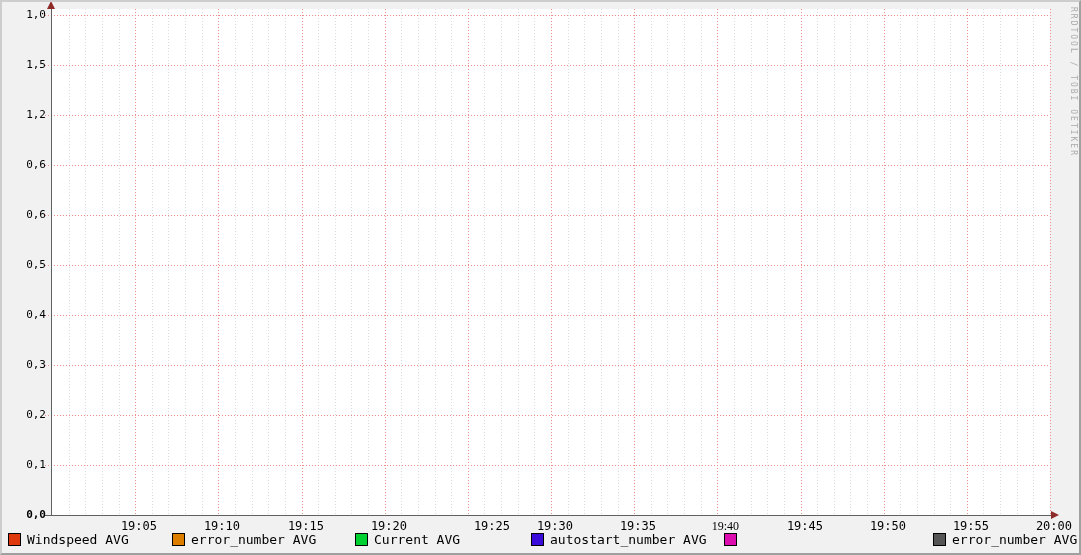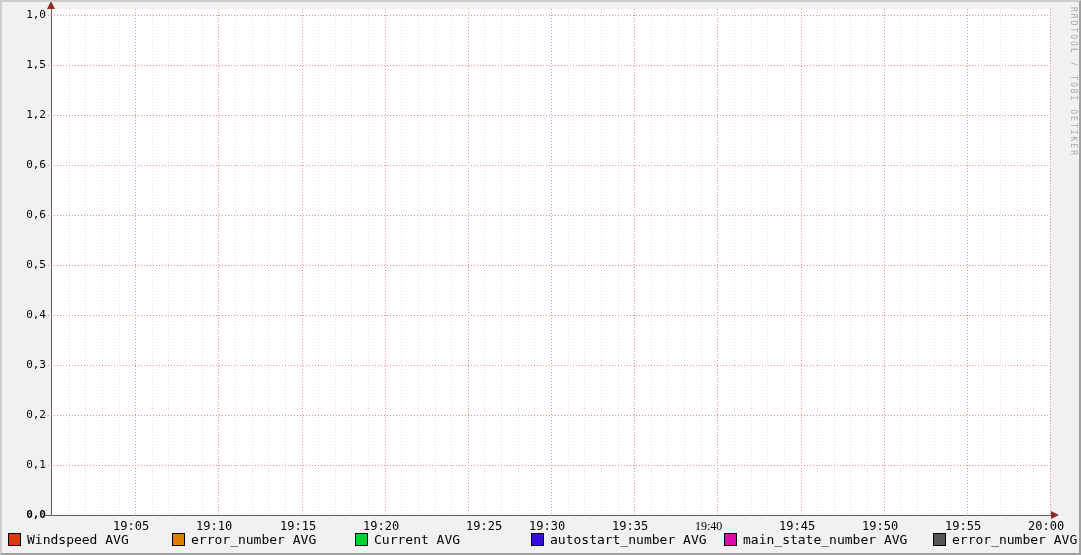--- a/index.html
+++ b/index.html
@@ -54,21 +54,21 @@
     position:absolute; left:1051px; top:511px; width:0; height:0;
     border-top:4px solid transparent; border-bottom:4px solid transparent;
     border-left:8px solid var(--arrow,#8F2A2A);
   }
   .ylab {
     position:absolute; width:40px; height:14px; line-height:14px;
     text-align:right; font-size:11px; color:var(--text,#000);
   }
   .xlab {
     position:absolute; width:44px; height:14px; line-height:14px;
-    text-align:left; font-size:12px; color:var(--text,#000);
+    text-align:right; font-size:12px; color:var(--text,#000);
     top:519px;
   }
   .legend-item {
     position:absolute; top:531px; height:16px;
     display:flex; align-items:center; gap:6px;
     font-size:13px; color:var(--text,#000); white-space:nowrap;
   }
   .swatch {
     width:11px; height:11px; border:1px solid #000; flex:none;
   }
@@ -201,21 +201,20 @@
       <div class="legend-item" style="left: 355px;">
         <div class="swatch" style="background: rgb(0, 208, 48);"></div>
         <span>Current AVG</span>
       </div>
       <div class="legend-item" style="left: 510px; margin-left: 21px;">
         <div class="swatch" style="background: rgb(58, 12, 220);"></div>
         <span>autostart_number AVG</span>
       </div>
       <div class="legend-item" style="left: 724px;">
         <div class="swatch" style="background: rgb(220, 12, 174);"></div>
-        <span>main_state_number AVG</span>
       </div>
       <div class="legend-item" style="left: 933px;">
         <div class="swatch" style="background: rgb(85, 85, 85);"></div>
         <span>error_number AVG</span>
       </div>
     </div>
   <div class="watermark">RRDTOOL / TOBI OETIKER</div>
   <div class="frame"></div>
 </div>
 

